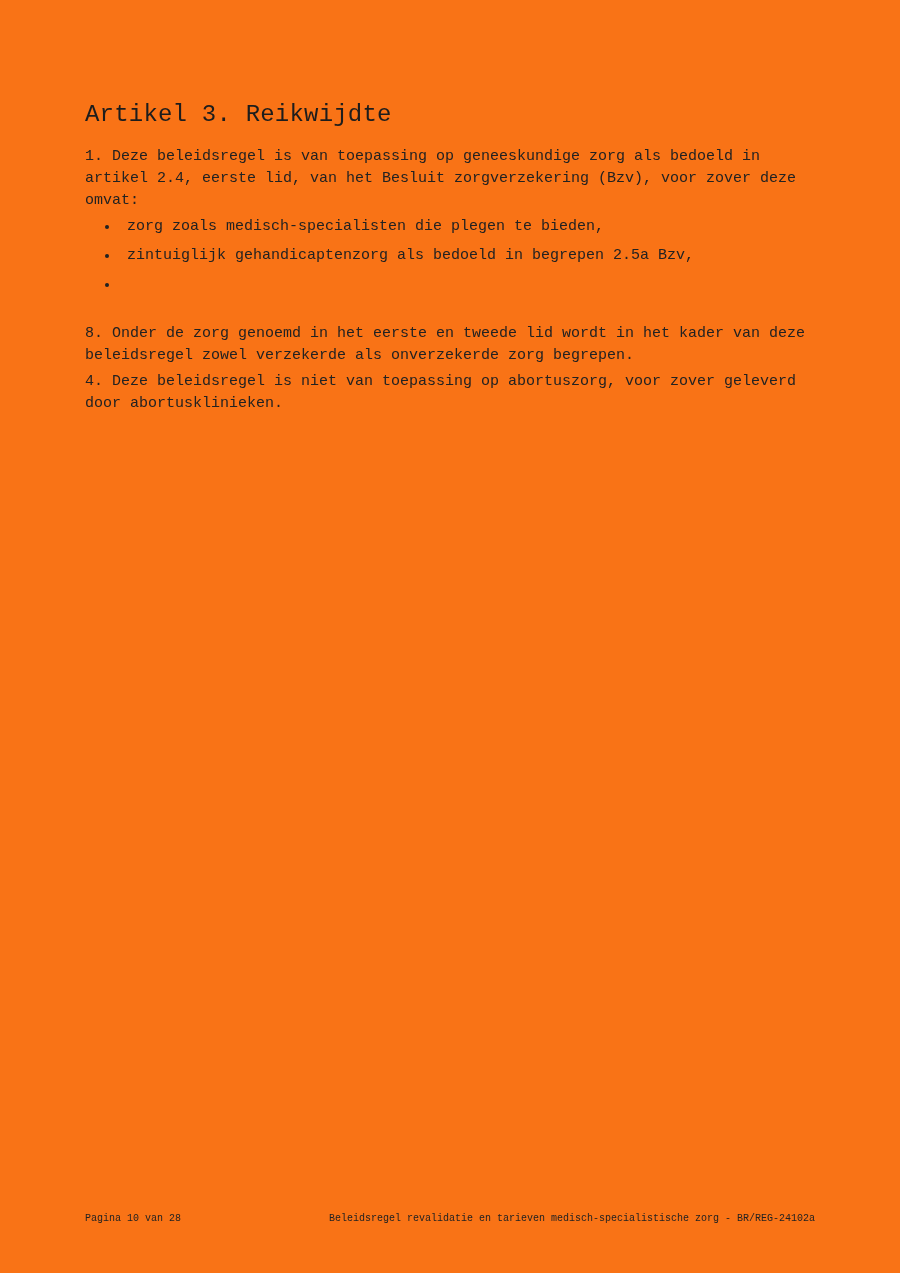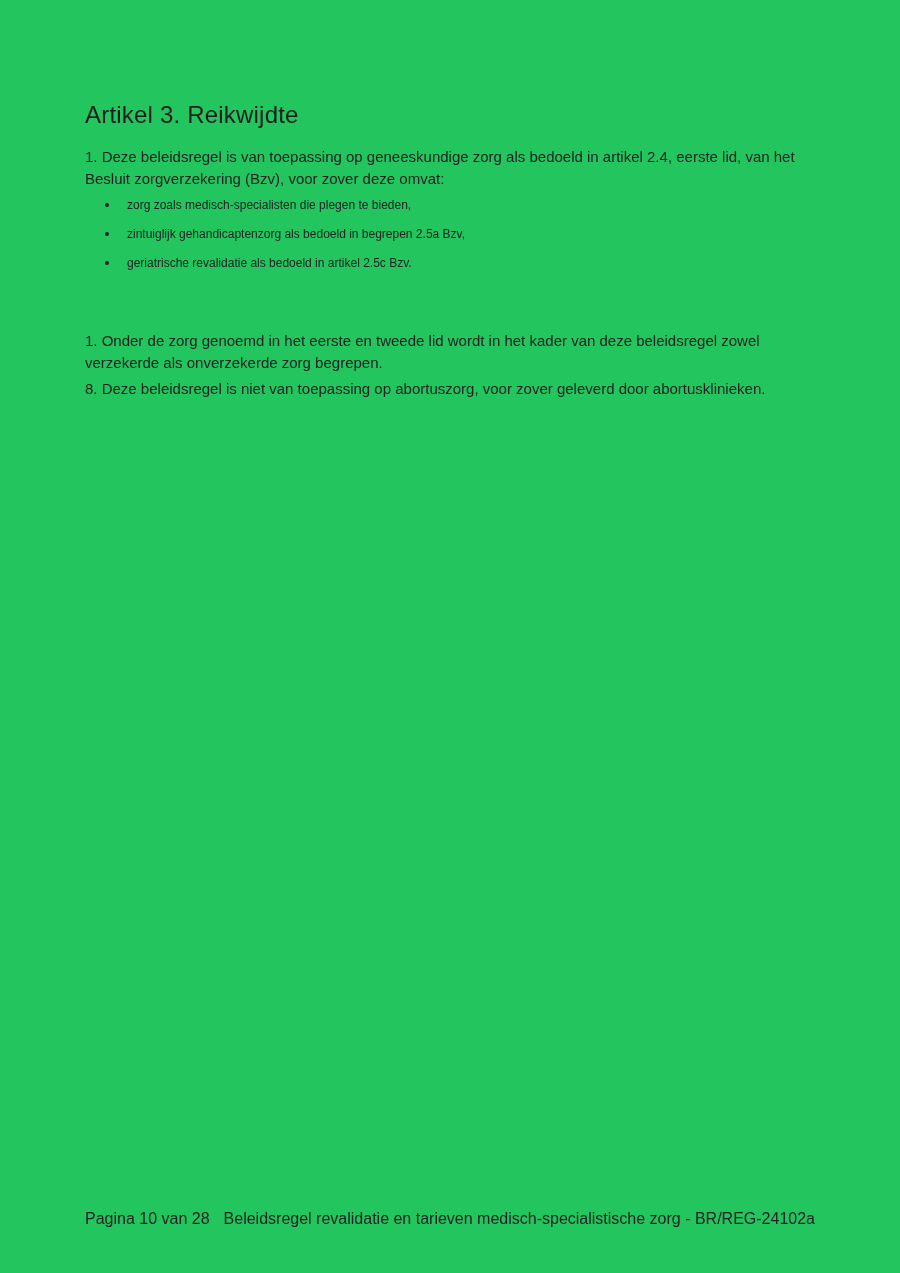--- a/index.html
+++ b/index.html
@@ -2,22 +2,22 @@
 <html lang="nl"><head>
 <meta charset="utf-8">
 <title>Document</title>
 <style>
   * { margin: 0; padding: 0; box-sizing: border-box; }
   html, body { background: #ffffff; }
   .page {
     position: relative;
     width: 900px;
     height: 1273px;
-    background: #22c55e;
-    font-family: Liberation Sans, sans-serif;
+    background: #f97316;
+    font-family: Liberation Mono, monospace;
     color: #222222;
     overflow: hidden;
   }
   .content {
     position: absolute;
     left: 85px;
     top: 100px;
     width: 730px;
   }
   h1.doc-title {
@@ -37,21 +37,21 @@
   }
   p.par-1 { }
   ul.bullet-list {
     list-style: none;
     margin: 0 0 56px 0;
     padding: 0;
   }
   ul.bullet-list li {
     position: relative;
     padding-left: 42px;
-    font-size: 12px;
+    font-size: 15px;
     line-height: 22px;
     color: #222222;
     margin-bottom: 7px;
   }
   .bullet-dot {
     position: absolute;
     left: 20px;
     top: 9px;
     width: 4px;
     height: 4px;
@@ -59,21 +59,21 @@
     background: #222222;
   }
   .footer {
     position: absolute;
     left: 85px;
     right: 85px;
     top: 1210px;
     display: flex;
     justify-content: space-between;
     align-items: baseline;
-    font-size: 16px;
+    font-size: 10px;
     line-height: 18px;
     color: #222222;
   }
   .footer .doc-ref { text-align: right; }
 </style>
 </head>
 <body>
 
 <div class="page">
 
@@ -87,28 +87,27 @@
       <li>
         <span class="bullet-dot"></span>
         <span>zorg zoals medisch-specialisten die plegen te bieden,</span>
       </li>
       <li>
         <span class="bullet-dot"></span>
         <span>zintuiglijk gehandicaptenzorg als bedoeld in begrepen 2.5a Bzv,</span>
       </li>
       <li>
         <span class="bullet-dot"></span>
-        <span>geriatrische revalidatie als bedoeld in artikel 2.5c Bzv.</span>
       </li>
     </ul>
 
 
-    <p class="body-par">1. Onder de zorg genoemd in het eerste en tweede lid wordt in het kader van deze beleidsregel zowel verzekerde als onverzekerde zorg begrepen.</p>
+    <p class="body-par">8. Onder de zorg genoemd in het eerste en tweede lid wordt in het kader van deze beleidsregel zowel verzekerde als onverzekerde zorg begrepen.</p>
 
-    <p class="body-par">8. Deze beleidsregel is niet van toepassing op abortuszorg, voor zover geleverd door abortusklinieken.</p>
+    <p class="body-par">4. Deze beleidsregel is niet van toepassing op abortuszorg, voor zover geleverd door abortusklinieken.</p>
 
   </div>
 
   <div class="footer">
     <span class="page-indicator">Pagina 10 van 28</span>
     <span class="doc-ref">Beleidsregel revalidatie en tarieven medisch-specialistische zorg - BR/REG-24102a</span>
   </div>
 
 </div>
 

